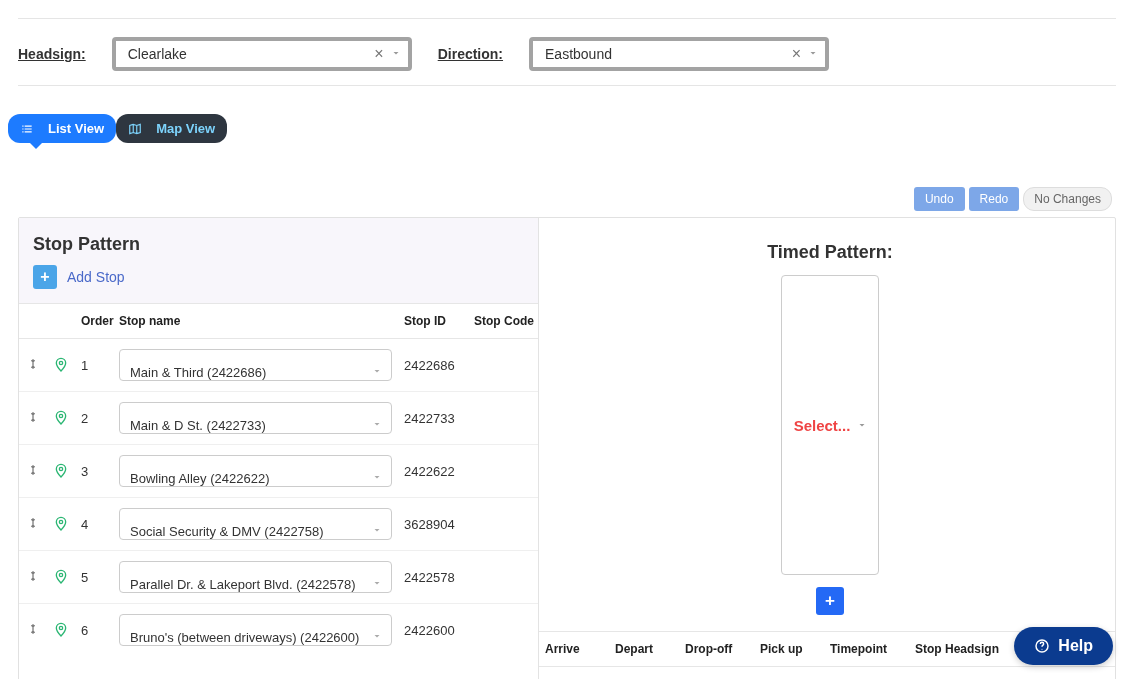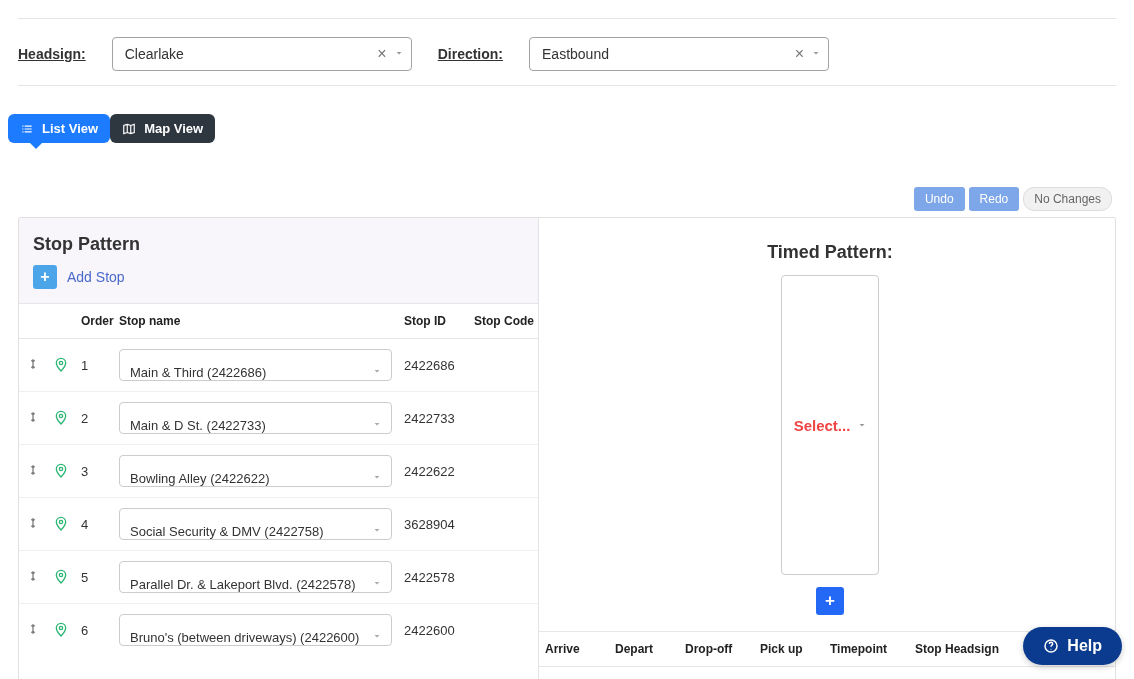--- a/index.html
+++ b/index.html
@@ -18,42 +18,42 @@
   .pattern-label { font-size: 20px; font-weight: 700; }
   .pattern-value { font-size: 20px; font-weight: 400; }
   .pencil { color: #555; cursor: pointer; }
 
   hr.divider { border: none; border-top: 1px solid #e5e5e5; margin: 8px 0 18px 0; }
 
   
   .meta-row { display: flex; align-items: center; gap: 26px; margin-bottom: 14px; }
   .meta-label { font-weight: 700; font-size: 14px; text-decoration: underline; }
   .combo {
-    border: 1px solid #a3a3a3; border-radius: 4px; height: 34px;
+    border: 4px solid #a3a3a3; border-radius: 4px; height: 34px;
     display: flex; align-items: center; padding: 0 6px 0 12px;
     width: 300px; position: relative; background:#fff;
   }
   .combo .text { flex: 1; font-size: 14px; }
   .combo .clear { color:#777; font-size: 16px; padding: 0 4px; cursor: pointer;}
   .combo .caret { color:#999; margin-left:2px;}
 
   
   .view-toggle { display:flex; margin: 28px 0 0 -10px; position:relative;}
   .view-btn {
-    display:flex; align-items:center; gap:8px;
+    display:flex; align-items:center; gap:14px;
     font-size: 13px; font-weight:600; padding: 7px 12px;
-    border-radius: 6px;
+    border-radius: 12px;
   }
   .view-btn.active { background:#1d7bff; color:#fff; position:relative;}
   .view-btn.active::after {
     content:""; position:absolute; left:22px; bottom:-6px;
     border-left:6px solid transparent; border-right:6px solid transparent;
     border-top:6px solid #1d7bff;
   }
-  .view-btn.inactive { background:#2e3640; color:#ffffff;}
+  .view-btn.inactive { background:#2e3640; color:#7dd3fc;}
 
   
   .action-bar { display:flex; justify-content:flex-end; gap:4px; margin-top:44px; padding-right:4px;}
   .mini-btn {
     font-size:12px; padding:4px 10px; border-radius:3px; border:1px solid transparent;
     cursor:pointer;
   }
   .mini-btn.undo, .mini-btn.redo { background:#7da7e8; color:#fff;}
   .mini-btn.status { background:#f1f1f1; color:#666; border-color:#ddd;border-radius:11px;}
 
@@ -109,21 +109,21 @@
   .stop-combo {
     border:1px solid #ccc; border-radius:4px; height:32px;
     display:flex; align-items:flex-end; padding:0 8px 0 10px; background:#fff;
   }
   .stop-combo .text { flex:1; font-size:13px; overflow:hidden; text-overflow:ellipsis; white-space:nowrap;}
   .stop-combo .caret { color:#aaa;}
   .del { color:#999; text-align:center; cursor:pointer; font-size:15px;}
 
   
   .help-pill {
-    position:fixed; right:12px; bottom:14px;
+    position:fixed; right:21px; bottom:14px;
     background:#0b3b8f; color:#fff; border-radius:24px;
     padding:10px 20px; display:flex; align-items:center; gap:8px;
     font-size:16px; font-weight:700; cursor:pointer;
     box-shadow:0 2px 6px rgba(0,0,0,.2);
   }
 
   .icon16 { width:16px; height:16px; }
   .icon14 { width:14px; height:14px; }
   .caret svg { width:12px; height:12px; }
 </style>

